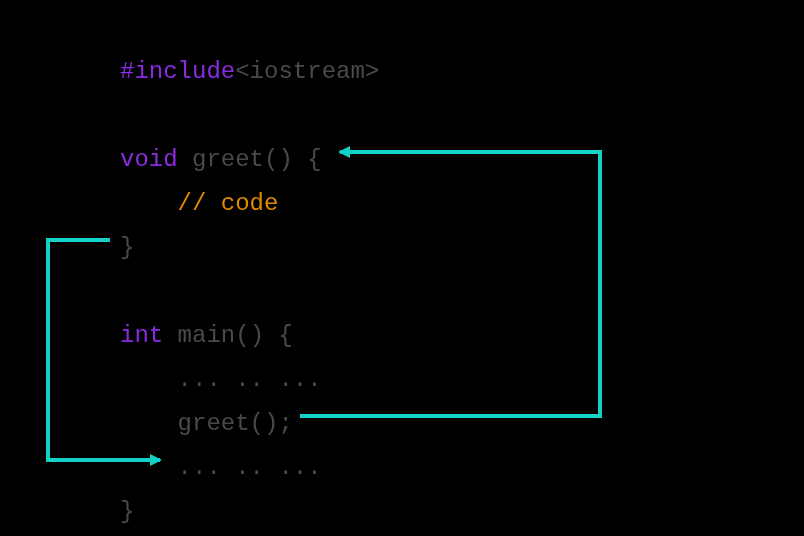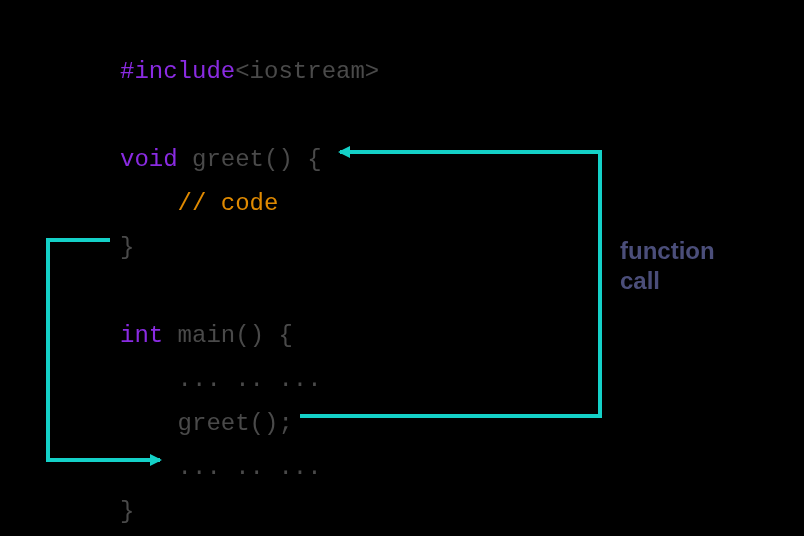--- a/index.html
+++ b/index.html
@@ -55,22 +55,20 @@
 <span><span class="tok-keyword">void</span><span class="tok-default"> greet() {</span></span>
 <span><span class="tok-default">    </span><span class="tok-comment">// code</span></span>
 <span class="tok-default">}</span>
 <span> </span>
 <span><span class="tok-keyword">int</span><span class="tok-default"> main() {</span></span>
 <span><span class="tok-default">    </span><span class="tok-default">... .. ...</span></span>
 <span><span class="tok-default">    </span><span class="tok-default">greet();</span></span>
 <span><span class="tok-default">    </span><span class="tok-default">... .. ...</span></span>
 <span class="tok-default">}</span></div>
 
-  <div class="annotation" style="left:620px; top:236px;">function
-call</div>
 
   <svg class="arrows" viewBox="0 0 804 536">
     <defs>
       <marker id="arrowhead" markerWidth="12" markerHeight="12" refX="10" refY="6" orient="auto" markerUnits="userSpaceOnUse">
         <path d="M0,0 L12,6 L0,12 Z" fill="#14d1c8"></path>
       </marker>
     </defs>
 
     <path d="M 300 416 L 600 416 L 600 152 L 340 152" fill="none" stroke="#14d1c8" stroke-width="4" marker-end="url(#arrowhead)"></path>
 

